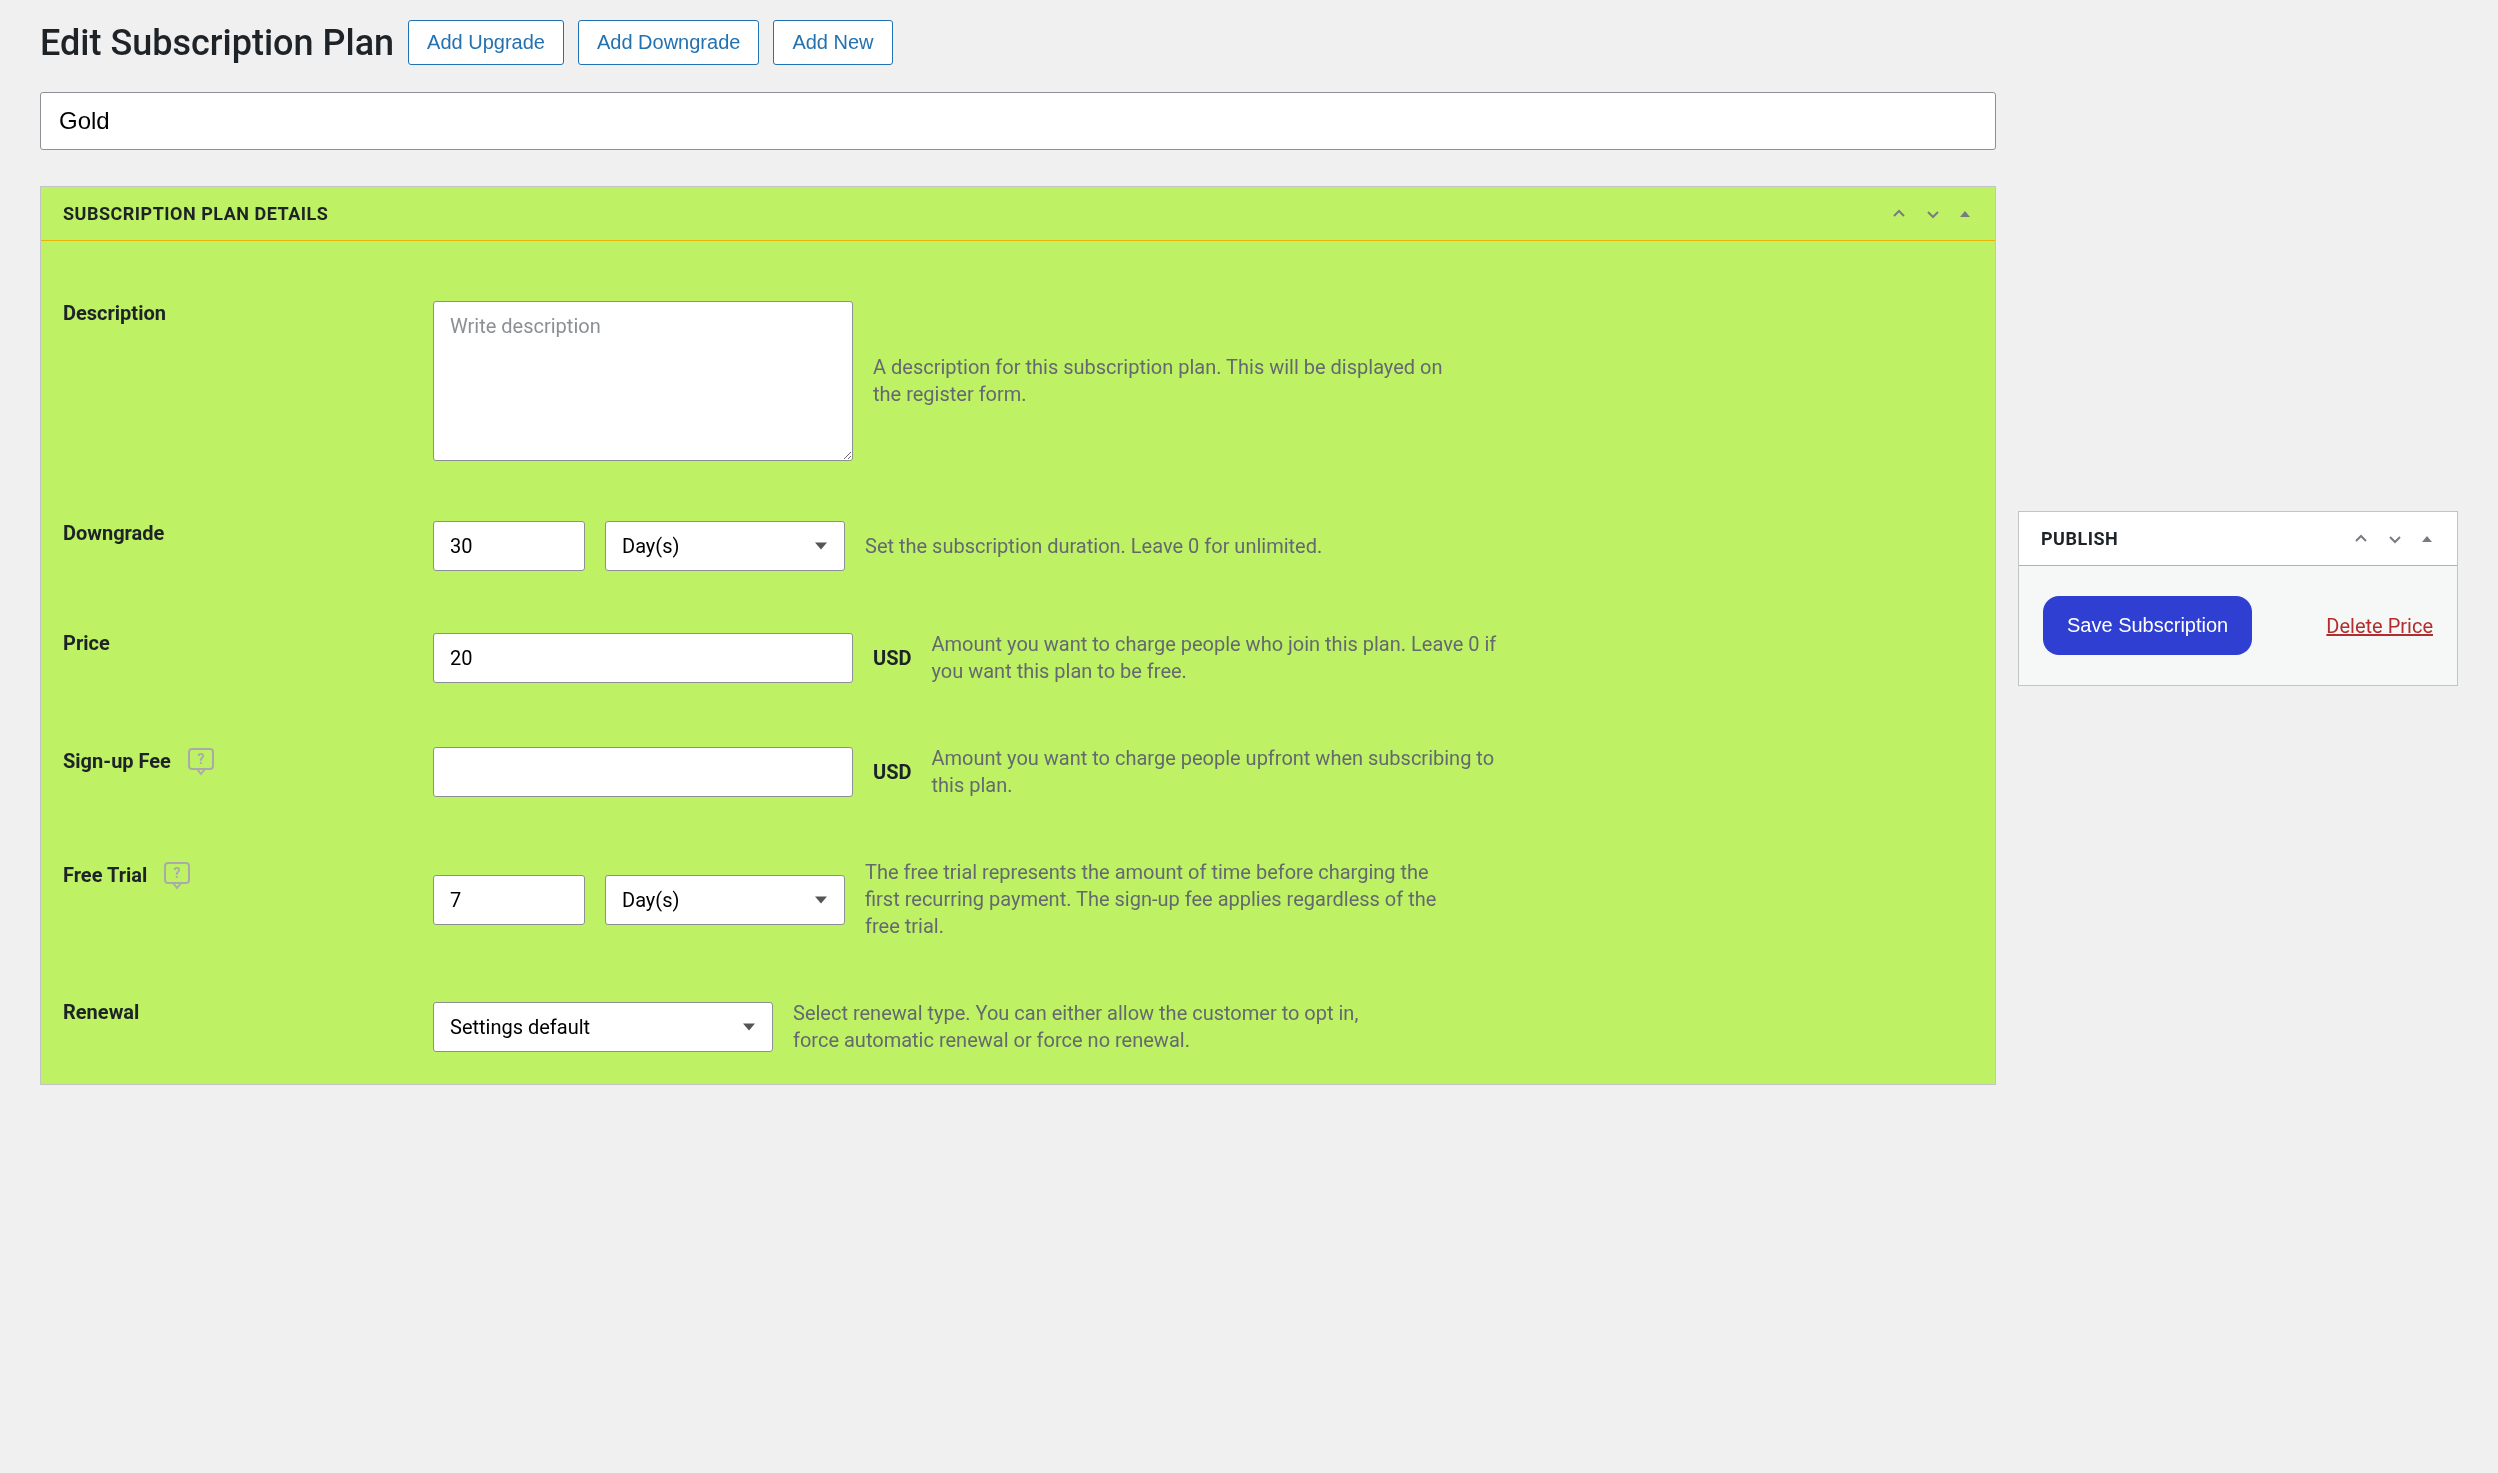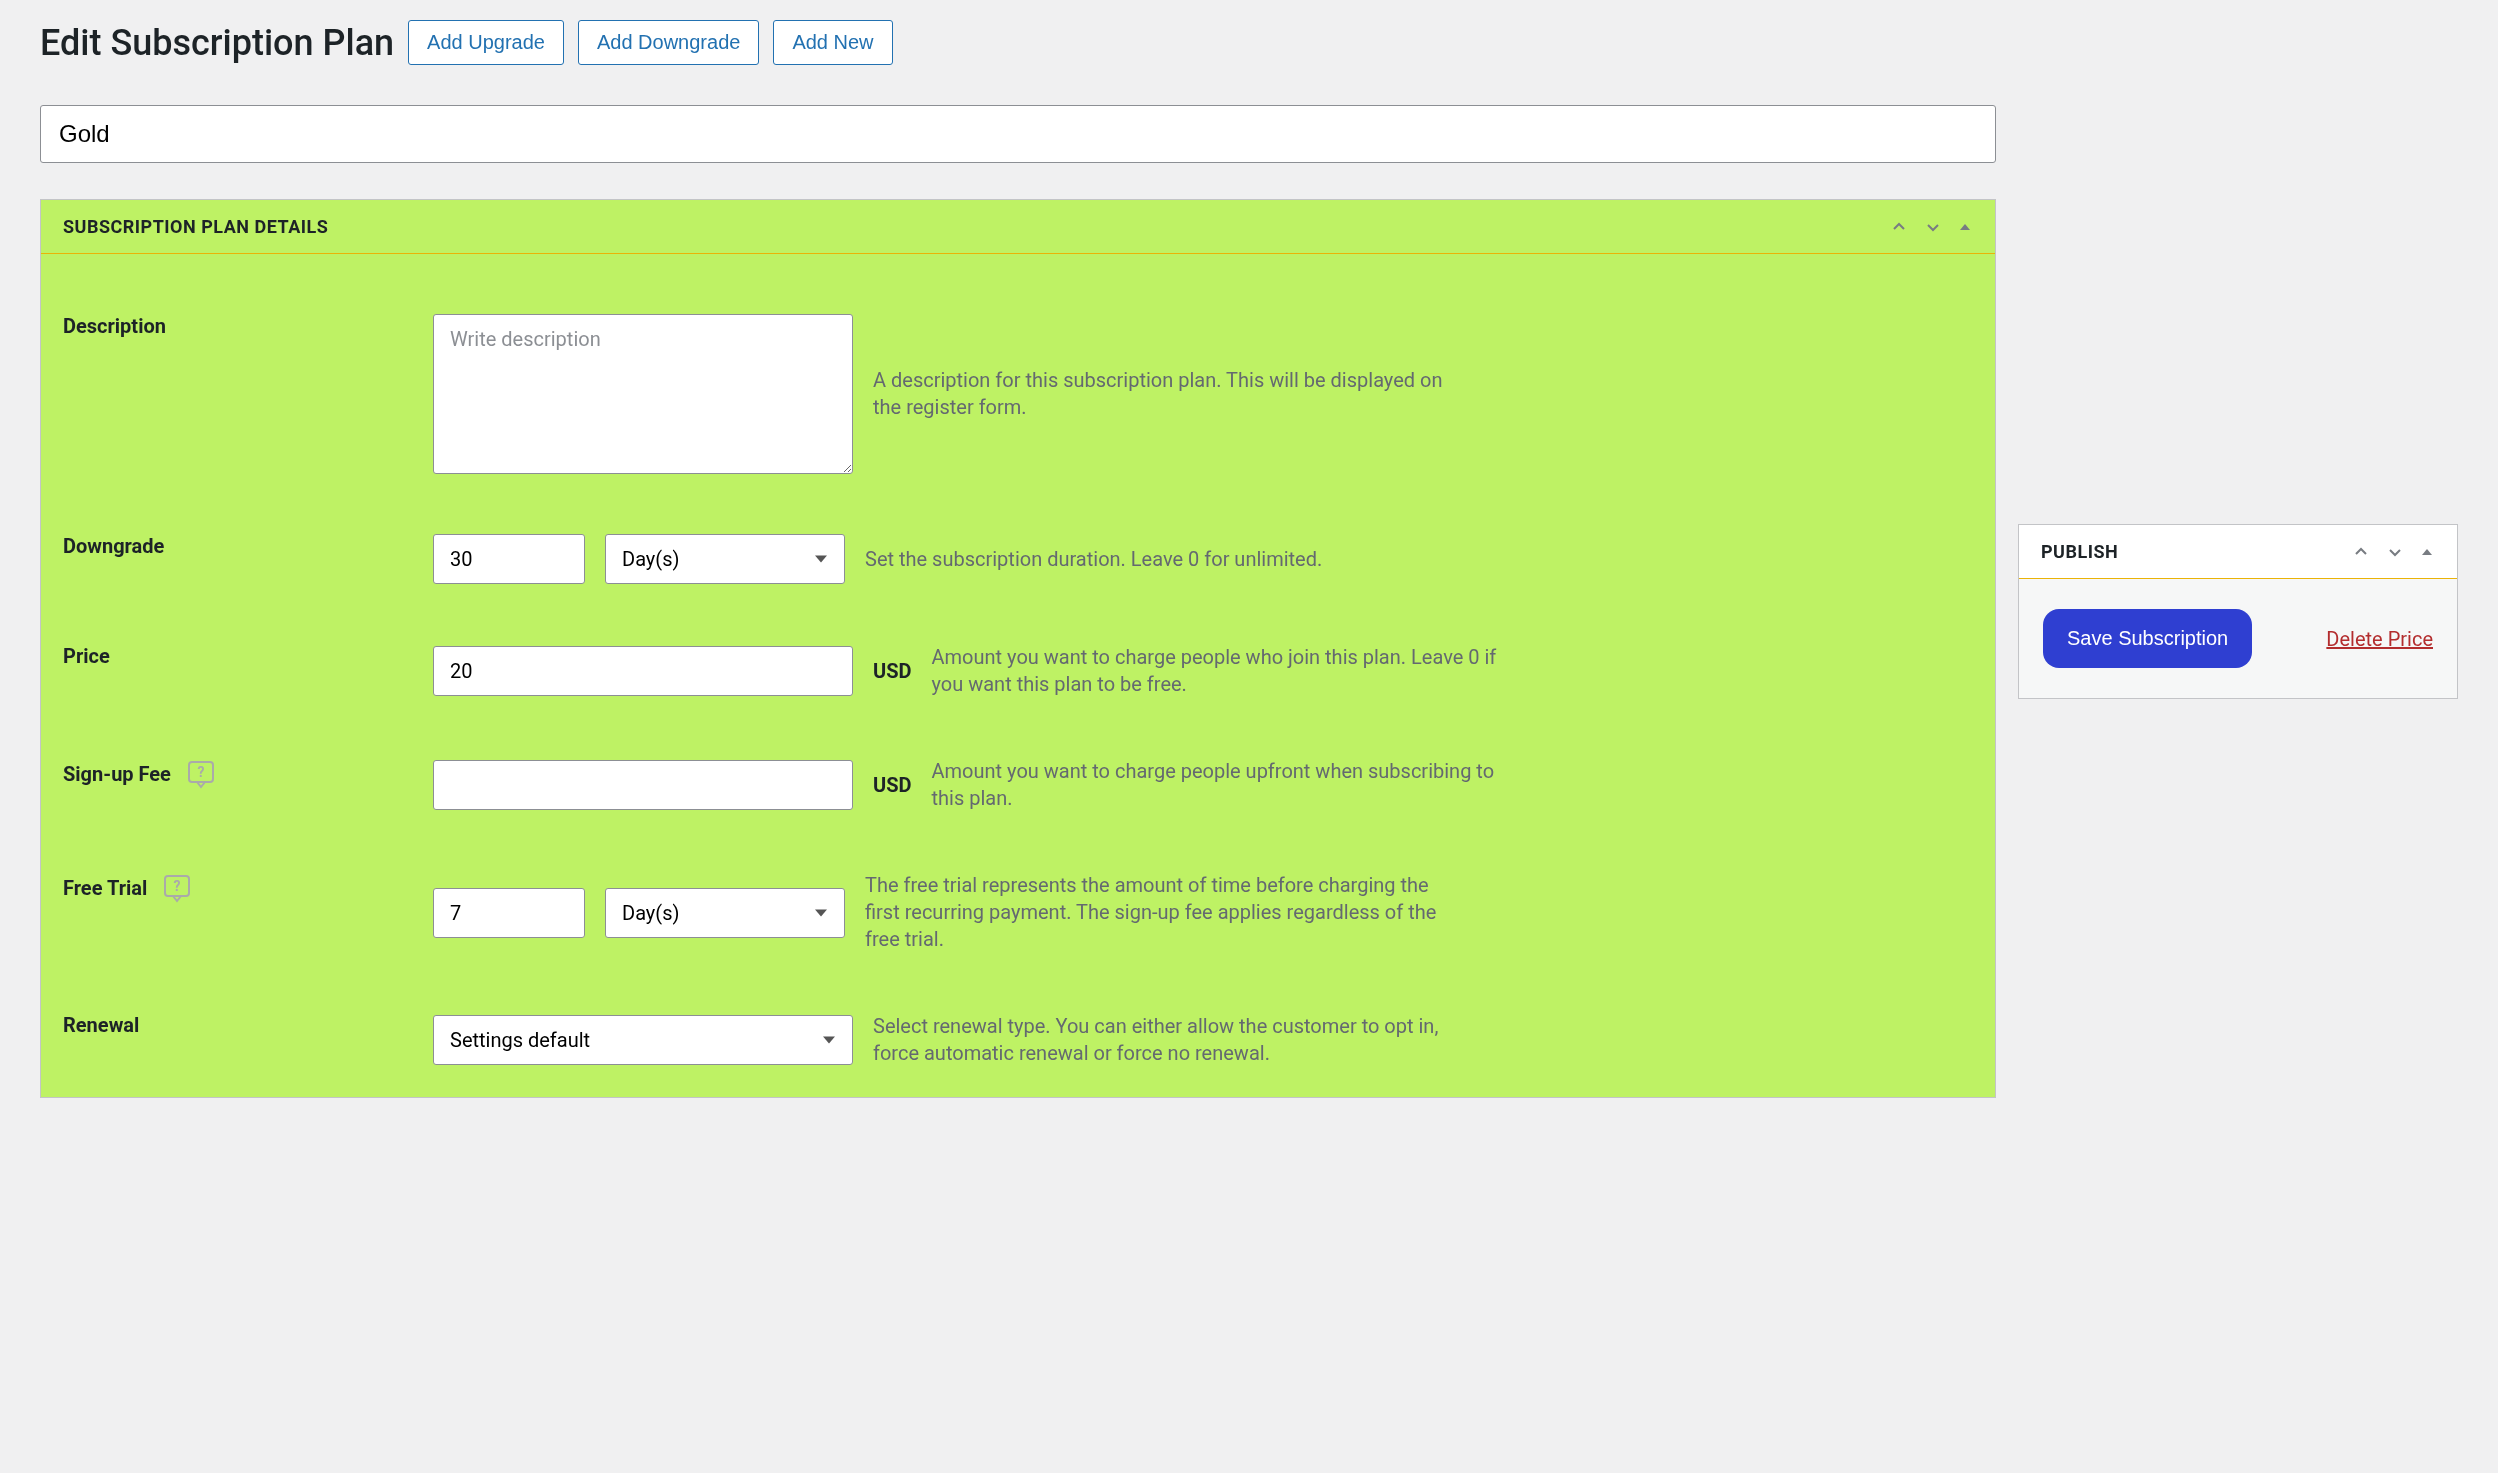--- a/index.html
+++ b/index.html
@@ -9,21 +9,21 @@
       color: #1d2327;
       padding: 0;
     }
     .wrap {
       padding: 20px 40px;
     }
     .header-row {
       display: flex;
       align-items: center;
       gap: 14px;
-      margin-bottom: 40px;
+      margin-bottom: 27px;
     }
     .page-title {
       font-size: 36px;
       font-weight: 500;
       color: #1d2327;
     }
     .btn-outline {
       background: #fff;
       border: 1px solid #2271b1;
       color: #2271b1;
@@ -132,21 +132,21 @@
       content: "";
       position: absolute;
       right: 18px; top: 50%;
       transform: translateY(-50%);
       width: 0; height: 0;
       border-left: 6px solid transparent;
       border-right: 6px solid transparent;
       border-top: 7px solid #555;
       pointer-events: none;
     }
-    .sel-wide { width: 420px; }
+    .sel-wide { width: 340px; }
     .currency {
       font-size: 20px;
       font-weight: 700;
       color: #1d2327;
     }
     .help-text {
       font-size: 20px;
       color: #646970;
       line-height: 1.35;
       flex: 1;

